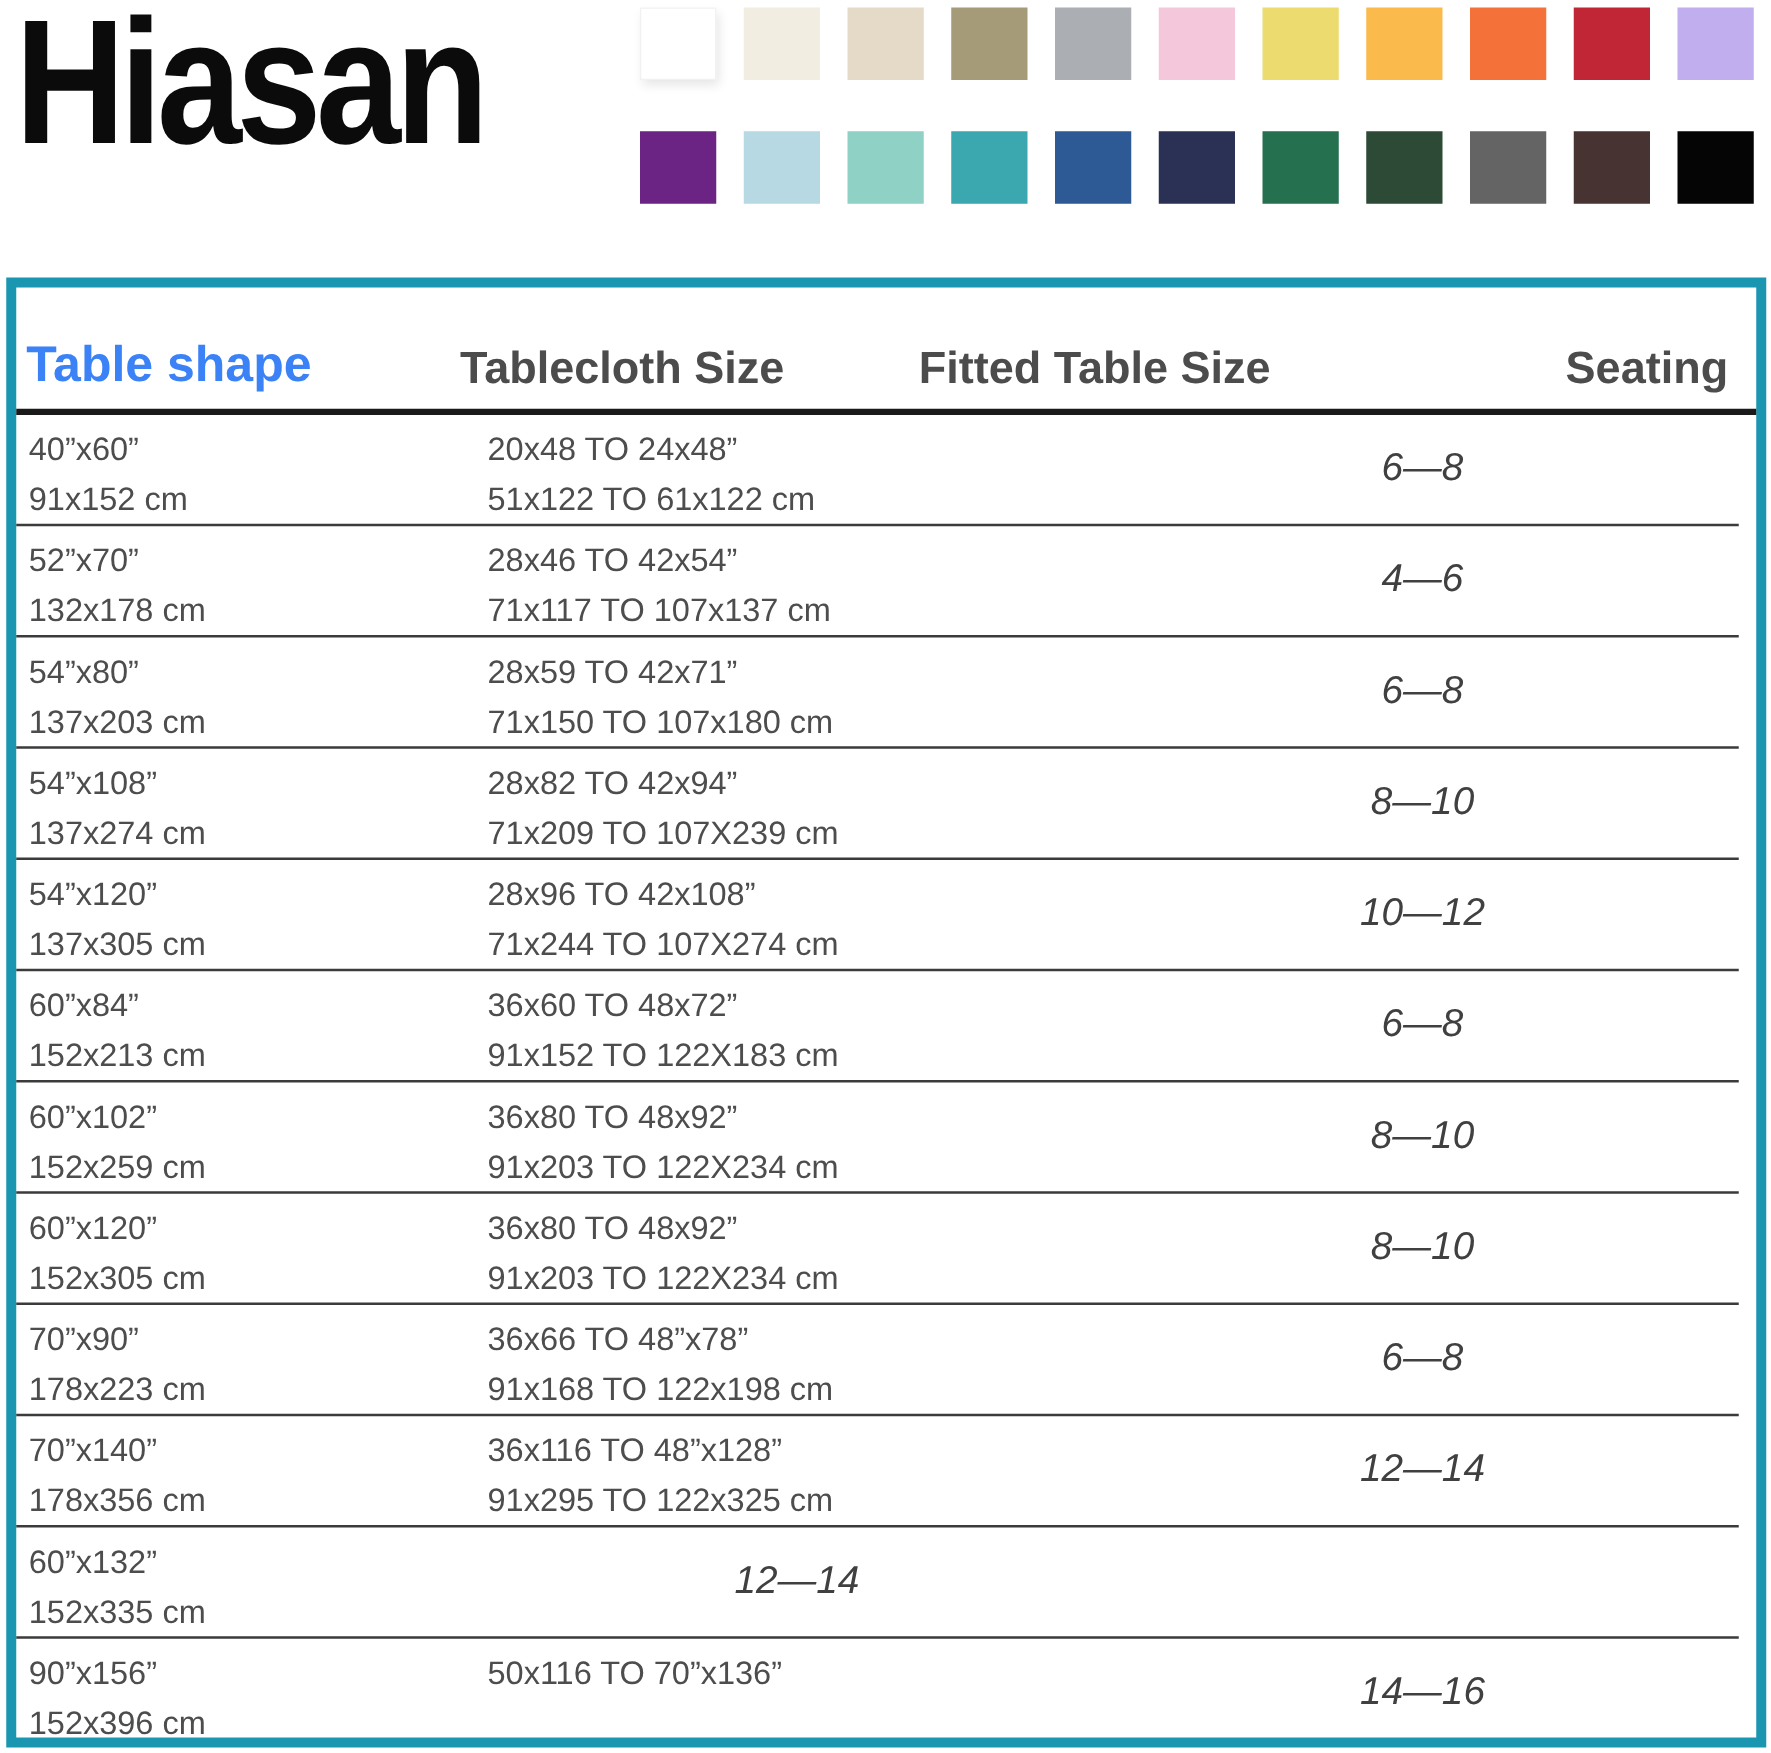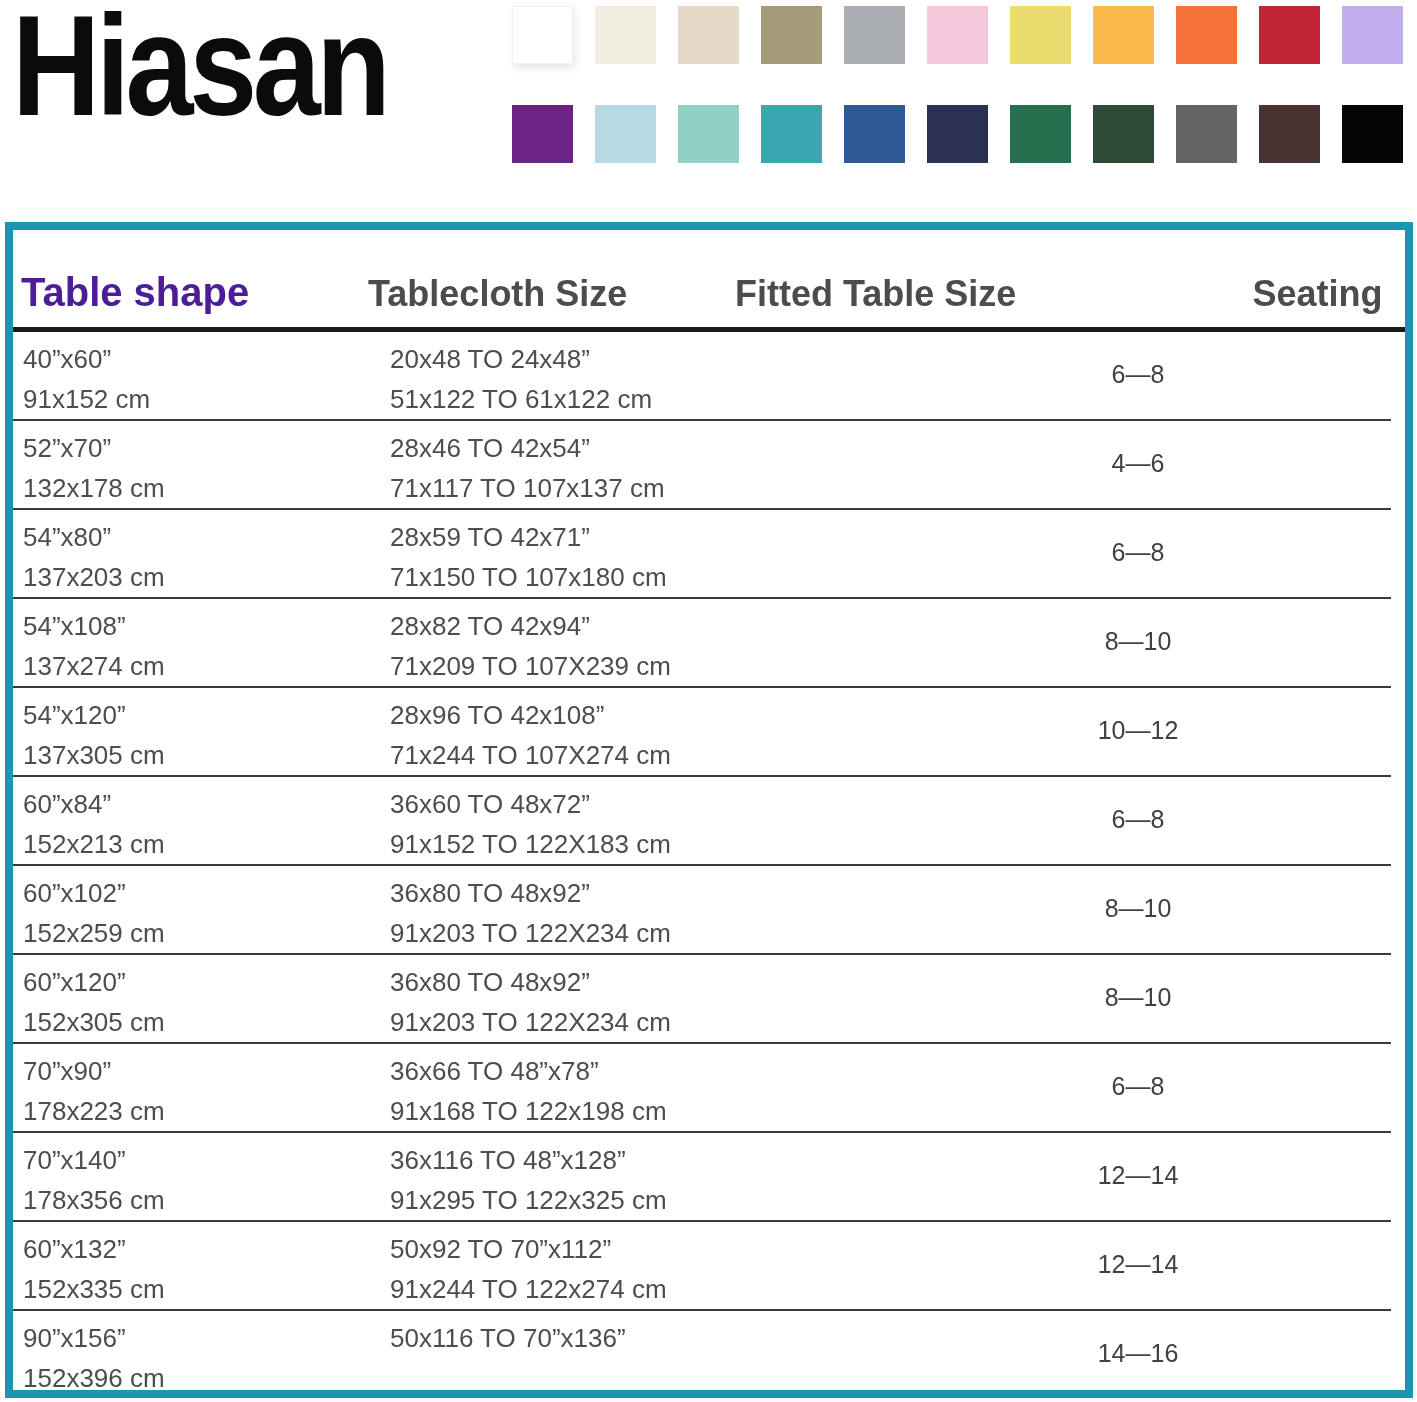--- a/index.html
+++ b/index.html
@@ -28,42 +28,42 @@
     border:8px solid #1a96b1; background:#fff;
     display:flex; flex-direction:column;
   }
   .chart-header {
     height:102px; flex:0 0 auto;
     border-bottom:5px solid #1a1a1a;
     display:grid; grid-template-columns:355px 367px 495px 1fr;
     align-items:end; padding-bottom:12px;
   }
   .chart-header .h { font-weight:bold; color:#4c4c4c; font-size:36px; }
-  .chart-header .h.shape { font-size:40px; padding-left:8px; color:#4c1d95; }
+  .chart-header .h.shape { font-size:40px; padding-left:8px; color:#3b82f6; }
   .chart-header .h.seat { text-align:center; }
 
   .chart-body { flex:1; display:flex; min-height:0; }
 
   .shape-cell {
     width:345px; flex:0 0 auto;
     display:flex; flex-direction:column; align-items:center; justify-content:center;
     gap:36px;
   }
   .shape-label { font-size:37px; font-weight:bold; color:#4a4a4a; }
 
   .rows { flex:1; display:flex; flex-direction:column; margin-right:14px; }
   .row {
     flex:1; display:grid; grid-template-columns:367px 495px 1fr;
     border-top:2px solid #3b3b3b; padding:7px 0 0 10px;
   }
   .row:first-child { border-top:none; }
   .l1,.l2 { font-size:26px; color:#4d4d4d; line-height:40px; white-space:nowrap; }
   .seating {
     display:flex; align-items:center; justify-content:center;
-    font-size:25px; color:#404040; padding-bottom:10px; white-space:nowrap;
+    font-size:31px; color:#404040; padding-bottom:10px; white-space:nowrap;font-style:italic;
   }
 
   .tbl-illus { display:block; }
 </style>
 </head>
 <body>
 
 <div id="canvas">
 
   <div class="logo">Hiasan</div>
@@ -224,24 +224,20 @@
               <div class="l2">91x295 TO 122x325 cm</div>
             </div>
           <div class="seating">12—14</div>
         </div>
 
         <div class="row">
           <div class="cell">
               <div class="l1">60”x132”</div>
               <div class="l2">152x335 cm</div>
             </div>
-          <div class="cell">
-              <div class="l1">50x92 TO 70”x112”</div>
-              <div class="l2">91x244 TO 122x274 cm</div>
-            </div>
           <div class="seating">12—14</div>
         </div>
 
         <div class="row">
           <div class="cell">
               <div class="l1">90”x156”</div>
               <div class="l2">152x396 cm</div>
             </div>
           <div class="cell">
               <div class="l1">50x116 TO 70”x136”</div>

